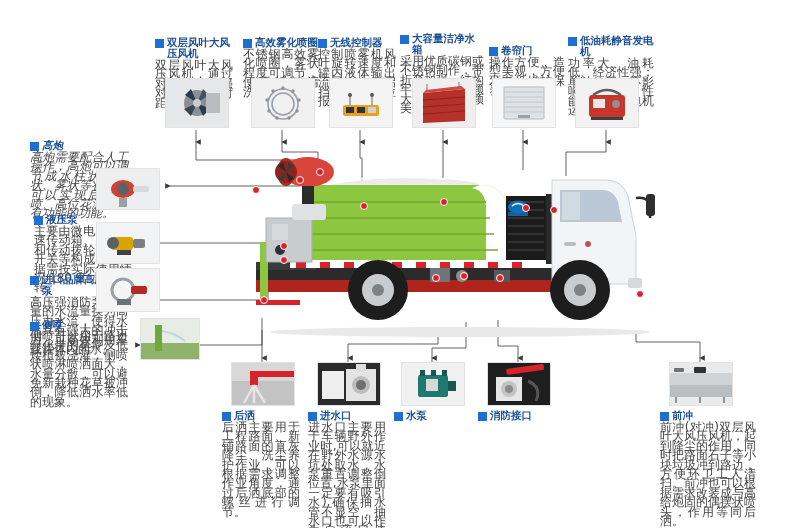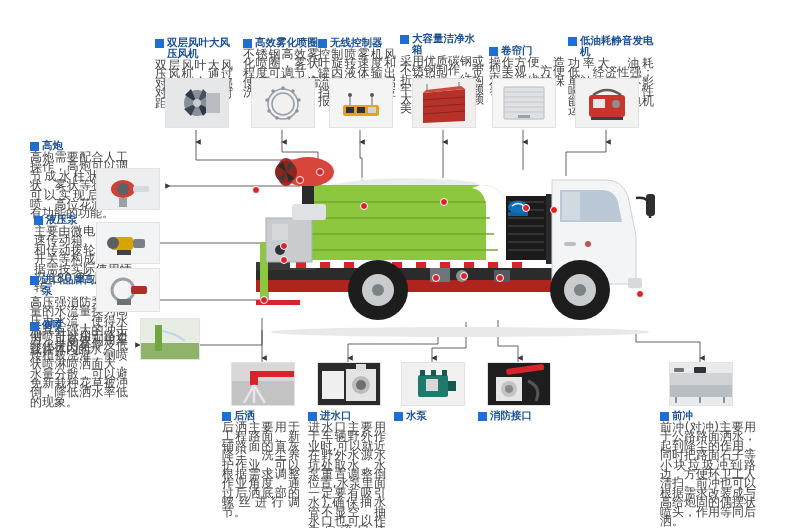--- a/index.html
+++ b/index.html
@@ -252,21 +252,21 @@
         <rect width="62" height="48" fill="#f2f2f2"></rect>
         <rect x="13" y="16" width="36" height="22" rx="3" fill="#c9342b"></rect>
         <rect x="17" y="20" width="12" height="9" fill="#e8e8e8"></rect>
         <circle cx="40" cy="25" r="4" fill="#8d8f92"></circle>
         <path d="M17,16 Q31,6 45,16" stroke="#5a5d61" stroke-width="2.5" fill="none"></path>
         <rect x="15" y="38" width="32" height="3" fill="#3d3f42"></rect>
       </svg>
     </div>
   </div>
 
-  <div class="callout" style="left:30px;top:140px;width:98px;">
+  <div class="callout" style="left:30px;top:140px;width:98px;font-style:italic;">
     <div class="c-head">
       <span class="swatch"></span>
       <span class="c-title">高炮</span>
     </div>
     <div class="c-body">高炮需要配合人工操作，高炮可以调节成水柱状、雨状、雾状等状态，可以实现后洒侧喷、高位花洒的所有功能的功能。</div>
   </div>
 
   <div class="callout" style="left:34px;top:214px;width:98px;">
     <div class="c-head">
       <span class="swatch"></span>
@@ -537,16 +537,16 @@
       <span class="swatch"></span>
       <span class="c-title">消防接口</span>
     </div>
   </div>
 
   <div class="callout" style="left:660px;top:410px;width:96px;">
     <div class="c-head">
       <span class="swatch"></span>
       <span class="c-title">前冲</span>
     </div>
-    <div class="c-body">前冲(对冲)主要用于公路路面洒水，起到降尘的作用，同时把路面石子等小块垃圾冲到路边，方便环卫工人清扫。前冲也可以根据需求改装成与高给炮固的偶摆状喷头，作用等同后洒。</div>
+    <div class="c-body">前冲(对冲)双层风叶大风压风机，起到降尘的作用，同时把路面石子等小块垃圾冲到路边，方便环卫工人清扫。前冲也可以根据需求改装成与高给炮固的偶摆状喷头，作用等同后洒。</div>
   </div>
 
 </div>
 
 </body></html>

